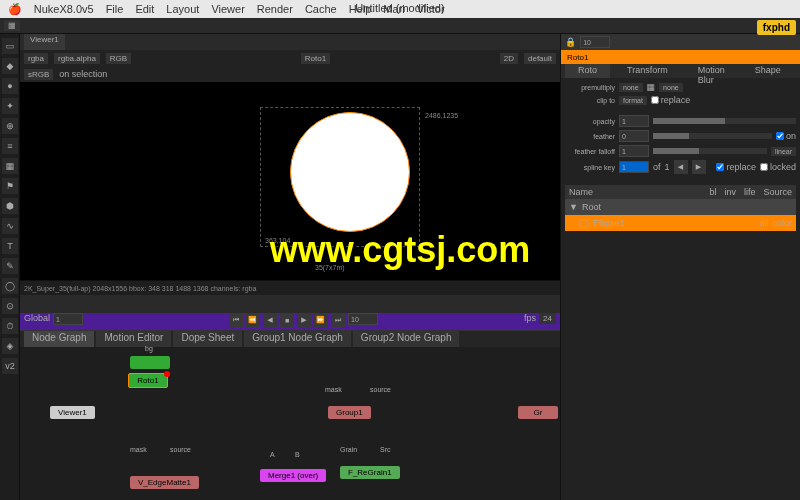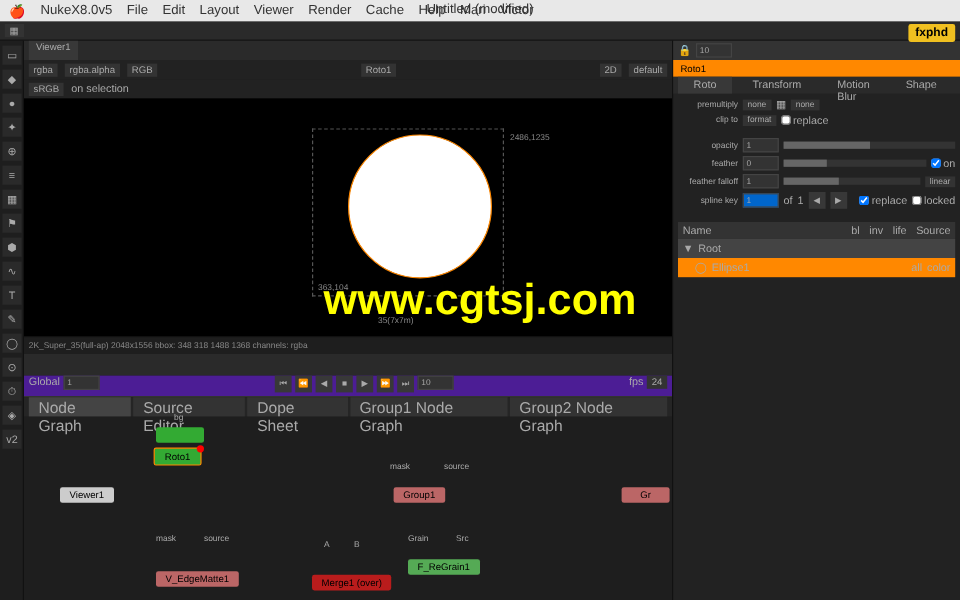--- a/index.html
+++ b/index.html
@@ -23,34 +23,34 @@
 .frame-box{position:absolute;left:240px;top:25px;width:160px;height:140px;border:1px dashed #555}
 .circle{position:absolute;left:270px;top:30px;width:120px;height:120px;background:#fff;border-radius:50%;border:1px solid #f80}
 .coord{position:absolute;font-size:7px;color:#888}
 .timeline-area{height:50px;background:#1e1e1e;border-top:1px solid #111}
 .tl-info{height:14px;padding:0 4px;font-size:7px;color:#888;display:flex;align-items:center}
 .tl-track{height:18px;background:#2a2a2a;display:flex;align-items:center;padding:0 4px;gap:2px}
 .tl-ctrl{height:18px;display:flex;align-items:flex-start;gap:3px;padding:0 4px;background:#4c1d95}
 .play-btn{width:14px;height:14px;background:#383838;display:flex;align-items:center;justify-content:center;font-size:7px;cursor:pointer}
 .nodegraph{flex:1;background:#1e1e1e;position:relative;border-top:1px solid #333}
 .ng-tabs{height:16px;background:#252525;display:flex;gap:2px;padding:0 4px}
-.ng-tab{padding:1px 8px;font-size:13px;background:#333}
+.ng-tab{padding:1px 8px;font-size:10px;background:#333}
 .ng-tab.active{background:#444}
 .node{position:absolute;padding:2px 8px;border-radius:2px;font-size:8px;color:#000;cursor:pointer;min-width:40px;text-align:center}
 .node-label{position:absolute;font-size:7px;color:#aaa}
 .n-bg{background:#3a3;left:110px;top:25px}
 .n-roto{background:#3a3;left:108px;top:42px;border:1px solid #f80}
 .n-roto::after{content:'';position:absolute;right:-3px;top:-3px;width:6px;height:6px;background:#f00;border-radius:50%}
 .n-viewer{background:#ccc;left:30px;top:75px}
 .n-mask1{left:110px;top:115px;color:#aaa}
 .n-src1{left:150px;top:115px;color:#aaa}
 .n-edge{background:#b66;left:110px;top:145px}
 .n-a{left:250px;top:120px;color:#aaa}
 .n-b{left:275px;top:120px;color:#aaa}
-.n-merge{background:#b91c1c;left:240px;top:148px}
+.n-merge{background:#d946ef;left:240px;top:138px}
 .n-grain{left:320px;top:115px;color:#aaa}
 .n-src2{left:360px;top:115px;color:#aaa}
 .n-regrain{background:#5a5;left:320px;top:135px}
 .n-mask2{left:305px;top:55px;color:#aaa}
 .n-src3{left:350px;top:55px;color:#aaa}
 .n-group{background:#b66;left:308px;top:75px}
 .right-panel{width:240px;background:#222;border-left:1px solid #111;display:flex;flex-direction:column}
 .rp-tabs{height:14px;background:#2a2a2a;display:flex;gap:4px;padding:0 4px;font-size:8px}
 .rp-tabs span{padding:1px 4px}
 .rp-header{height:16px;background:#333;display:flex;align-items:center;padding:0 4px;gap:4px}
@@ -159,21 +159,21 @@
         <span class="play-btn">⏭</span>
         <input type="text" value="10" style="">
         <span style="flex:1"></span>
         <span>fps</span>
         <span class="vc-sel">24</span>
       </div>
     </div>
     <div class="nodegraph">
       <div class="ng-tabs">
         <span class="ng-tab active">Node Graph</span>
-        <span class="ng-tab">Source Editor</span>
+        <span class="ng-tab">Motion Editor</span>
         <span class="ng-tab">Dope Sheet</span>
         <span class="ng-tab">Group1 Node Graph</span>
         <span class="ng-tab">Group2 Node Graph</span>
       </div>
       <div class="node-label" style="left:125px;top:14px">bg</div>
       <div class="node n-bg">&nbsp;</div>
       <div class="node n-roto">Roto1</div>
       <div class="node n-viewer">Viewer1</div>
       <div class="node-label n-mask1">mask</div>
       <div class="node-label n-src1">source</div>

